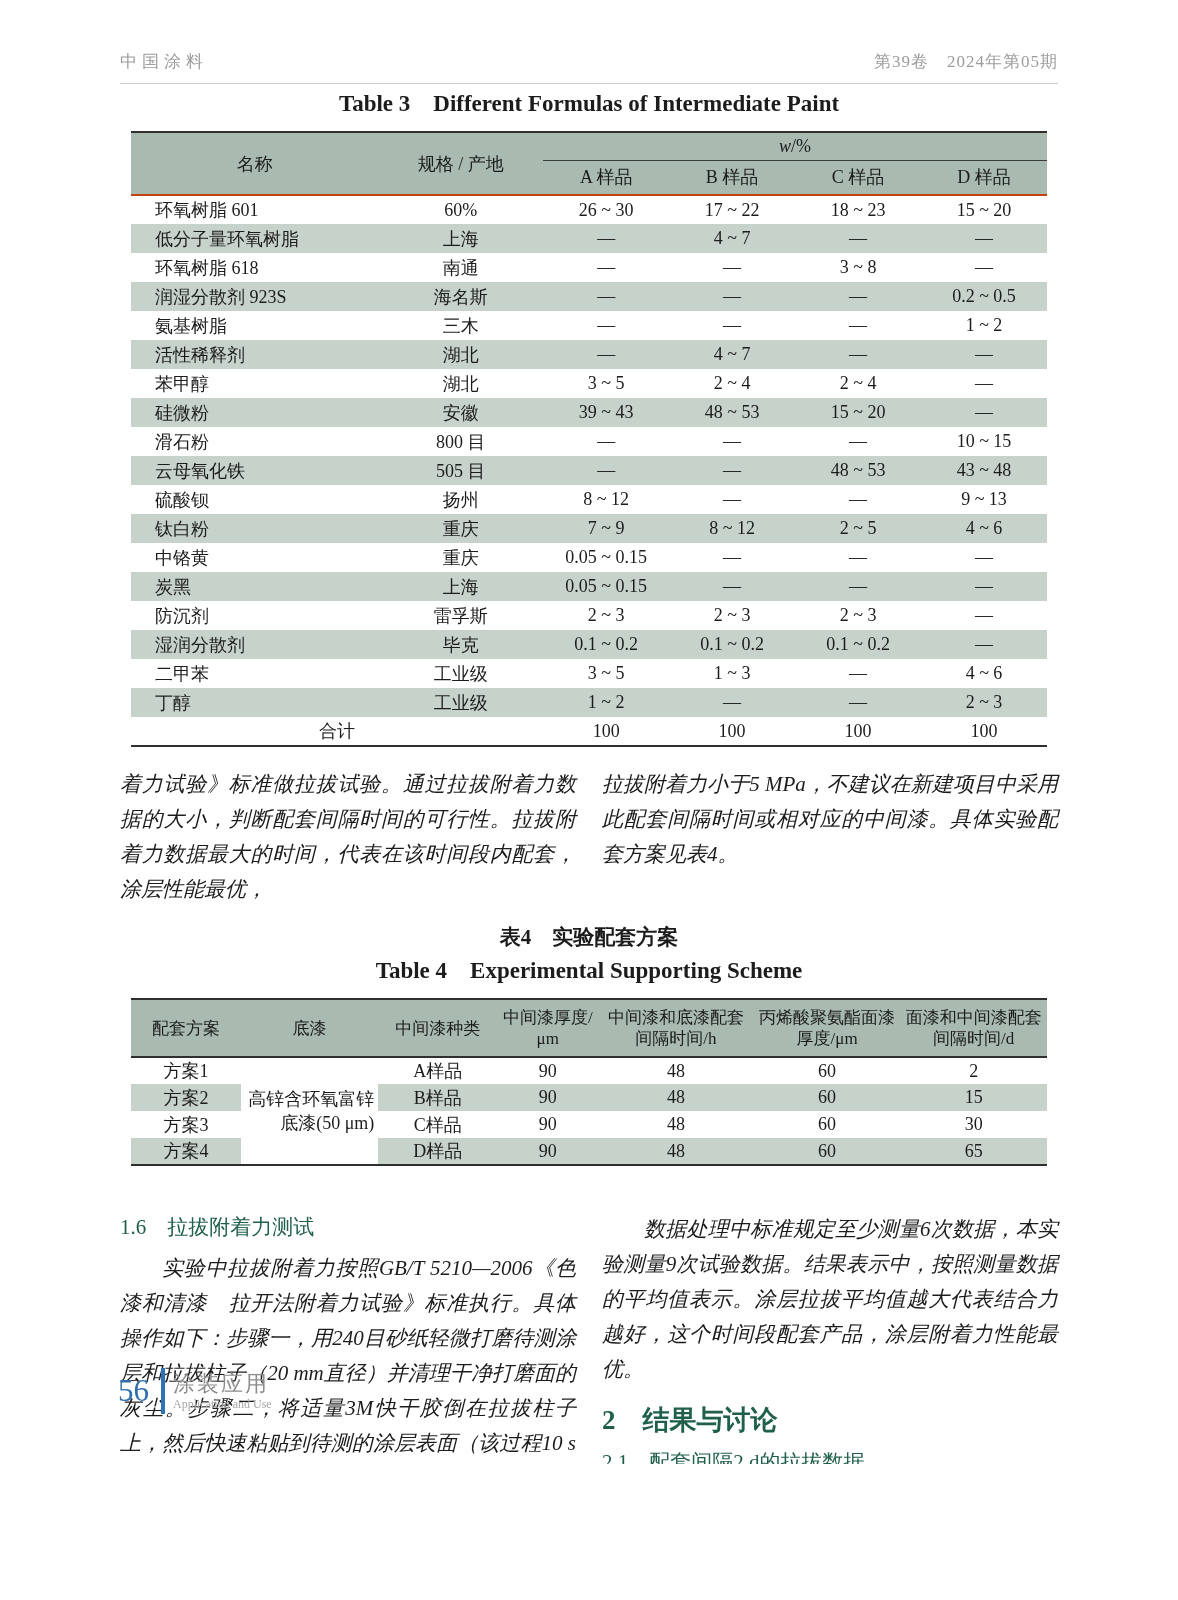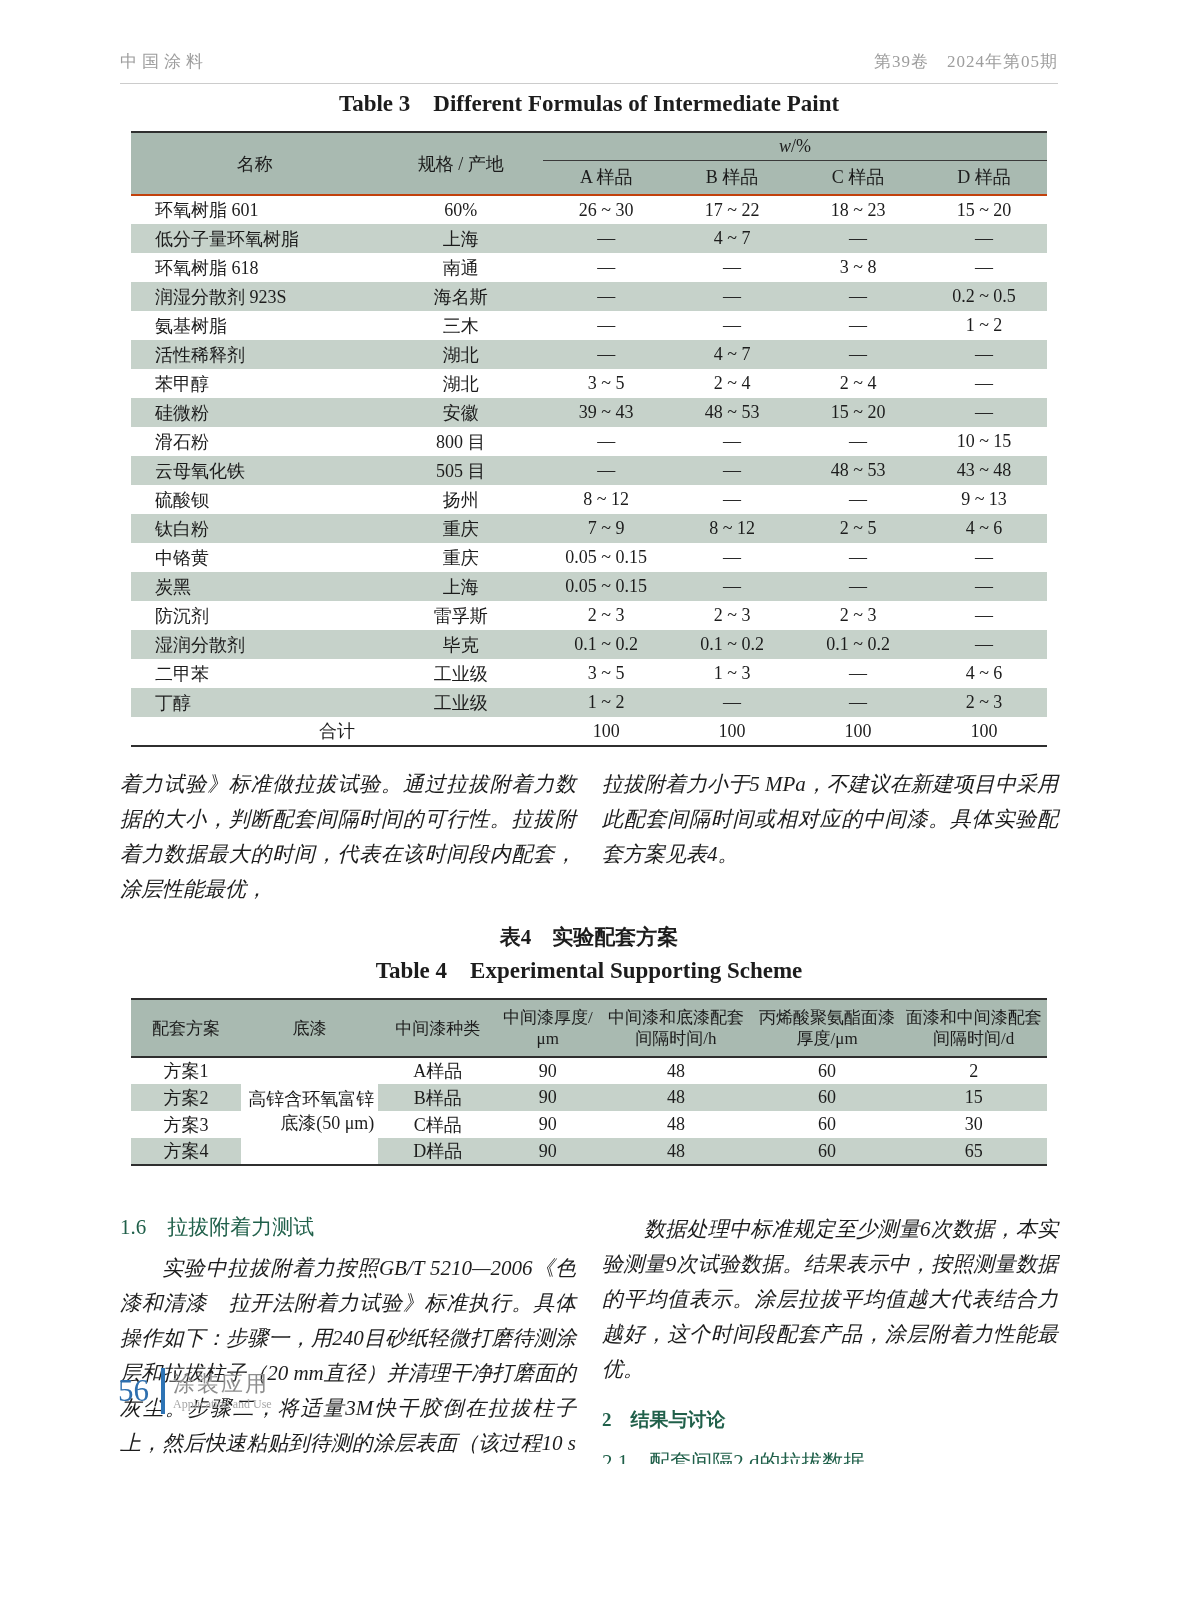--- a/index.html
+++ b/index.html
@@ -51,21 +51,21 @@
   .t4 td.primer { background:#ffffff; font-size:18px; line-height:24px;text-align:right; }
 
   
   .twocol { display:flex; gap:26px; margin-top:20px; }
   .twocol .col { flex:1; font-size:21px; line-height:35px; text-align:justify; }
   p { margin:0;font-style:italic; }
   p.indent { text-indent:2em; }
 
   .sec { margin-top:46px; }
   .h-green  { color:#20604a; font-weight:normal; font-size:21px; line-height:30px; margin-bottom:9px; }
-  .h2-green { color:#20604a; font-weight:bold; font-size:19px; line-height:34px; margin:16px 0 10px 0; }
+  .h2-green { color:#20604a; font-weight:bold; font-size:27px; line-height:34px; margin:16px 0 10px 0; }
 
   
   .footer { position:absolute; left:118px; bottom:50px; display:flex; align-items:center; }
   .footer .pageno { font-size:31px; color:#2e6fae; margin-right:12px; }
   .footer .bar { width:4px; height:46px; background:#2e74b5; margin-right:8px; }
   .footer .fzh { font-size:22px; color:#8d8d8d; letter-spacing:2px; line-height:26px; }
   .footer .fen { font-size:12px; color:#a6a6a6; line-height:14px; }
   .wcell i { font-style:italic; }
 </style>
 </head>

